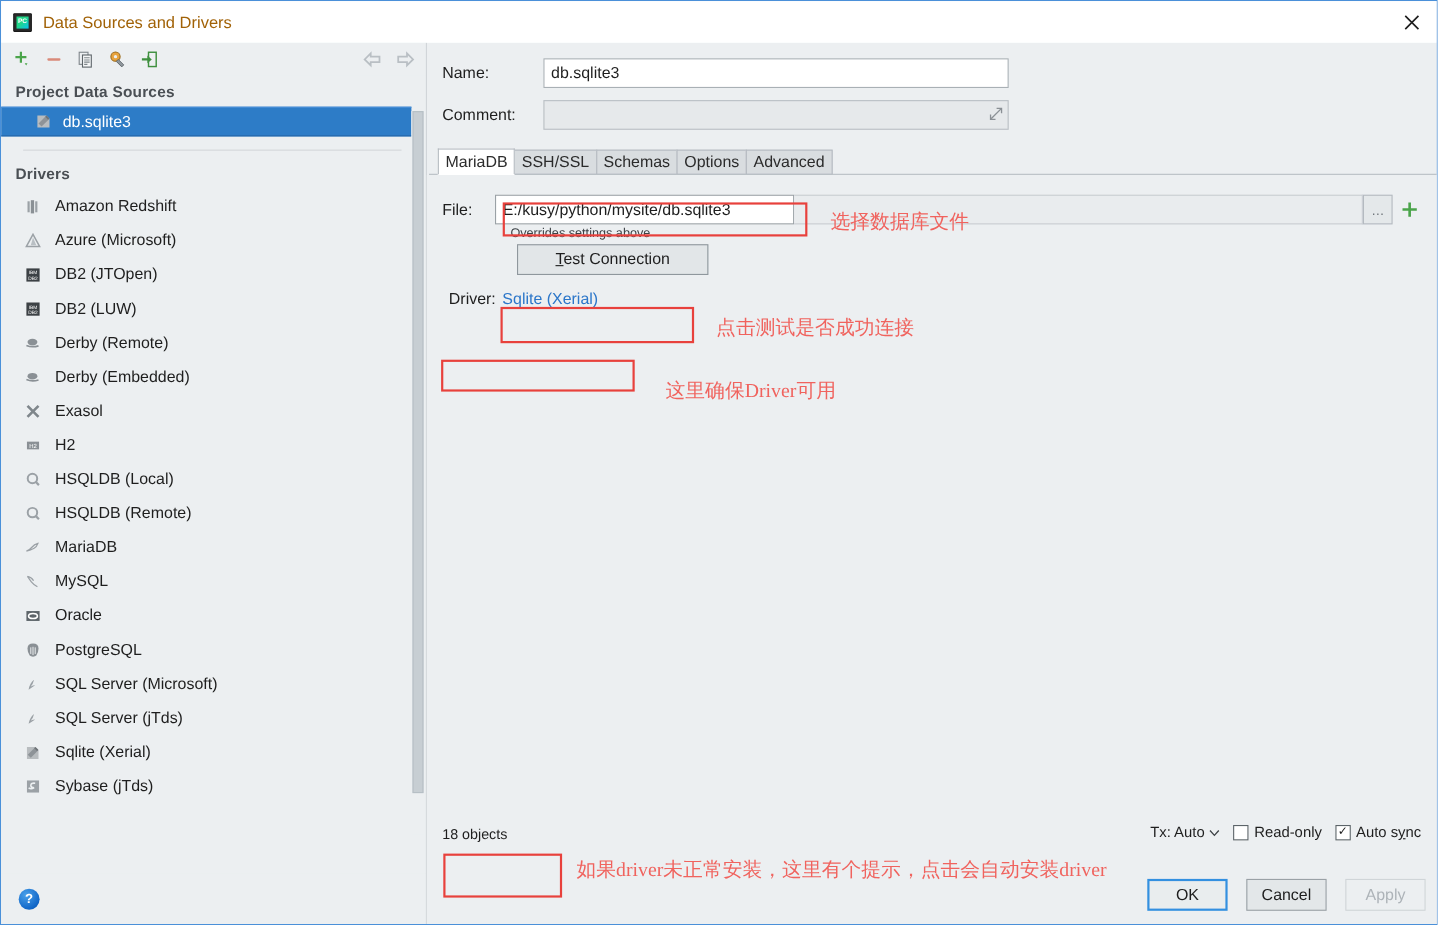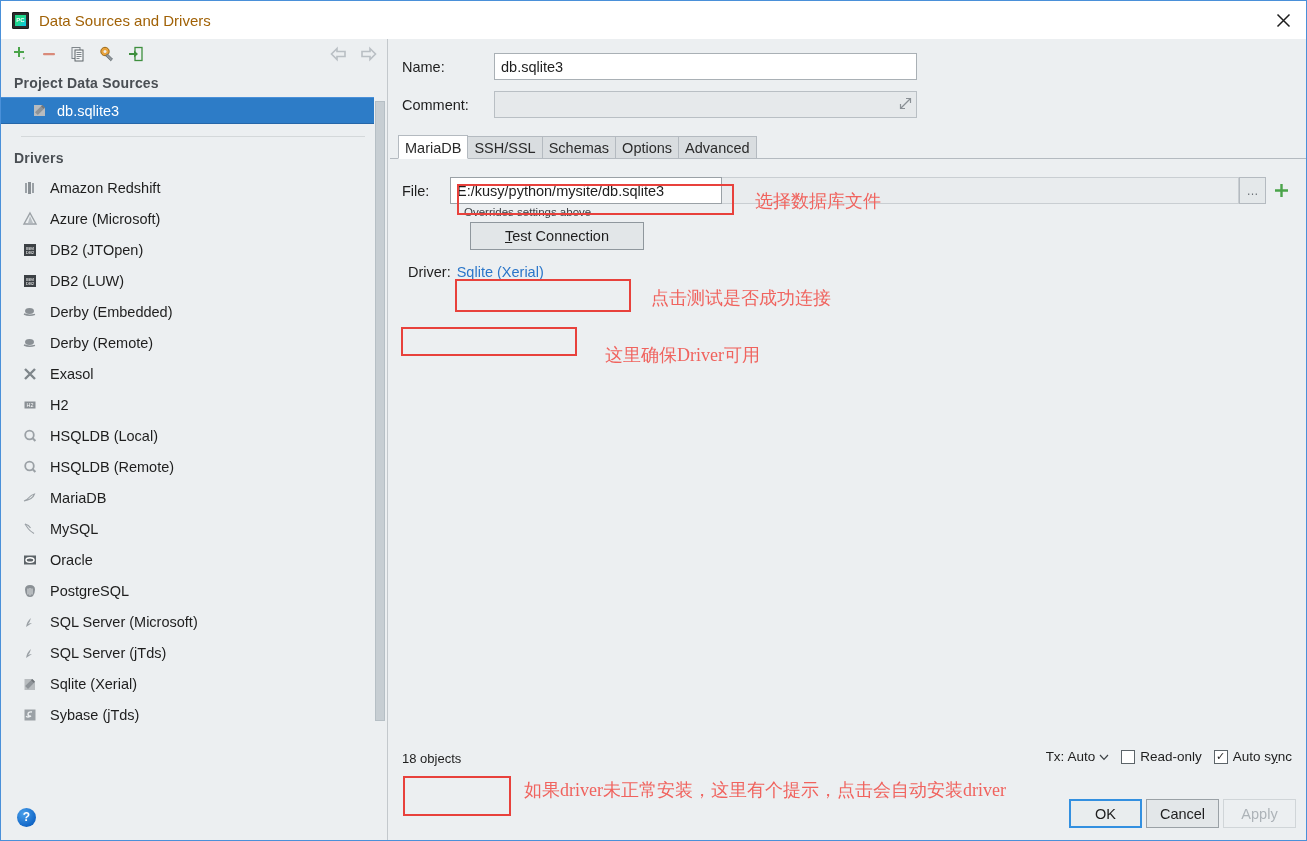--- a/index.html
+++ b/index.html
@@ -318,21 +318,21 @@
   #tx-select { display: flex; align-items: center; gap: 4px; cursor: pointer; }
   .cbx { display: flex; align-items: center; gap: 5px; cursor: pointer; }
   .cbx .box {
     width: 14px; height: 14px; box-sizing: border-box;
     border: 1px solid #5c6469; background: #ffffff;
     display: flex; align-items: center; justify-content: center;
     font-size: 11px; line-height: 1; color: #1e1e1e;
   }
   #dialog-buttons {
     position: absolute; right: 10px; bottom: 12px;
-    display: flex; align-items: center; gap: 4px;
+    display: flex; align-items: center; gap: 17px;
   }
   .dlg-btn {
     width: 73px; height: 29px; box-sizing: border-box;
     background: #e3e7e9; border: 1px solid #9aa1a6;
     display: flex; align-items: center; justify-content: center;
     font-size: 14.5px; cursor: pointer;
   }
   .dlg-btn.primary {
     border: 2px solid #3390e0;
     background: #e9edee;
@@ -465,30 +465,30 @@
           </span>
           <span>DB2 (LUW)</span>
         </div>
         <div class="drv-row">
           <span class="ico">
             <svg width="16" height="16" viewBox="0 0 16 16">
               <ellipse cx="7.5" cy="7" rx="4.5" ry="3" fill="#8a9095"></ellipse>
               <path d="M2 10 q5 2.2 11 0.4" stroke="#8a9095" stroke-width="1.5" fill="none"></path>
             </svg>
           </span>
-          <span>Derby (Embedded)</span>
+          <span>Derby (Remote)</span>
         </div>
         <div class="drv-row">
           <span class="ico">
             <svg width="16" height="16" viewBox="0 0 16 16">
               <ellipse cx="7.5" cy="7" rx="4.5" ry="3" fill="#8a9095"></ellipse>
               <path d="M2 10 q5 2.2 11 0.4" stroke="#8a9095" stroke-width="1.5" fill="none"></path>
             </svg>
           </span>
-          <span>Derby (Remote)</span>
+          <span>Derby (Embedded)</span>
         </div>
         <div class="drv-row">
           <span class="ico">
             <svg width="16" height="16" viewBox="0 0 16 16">
               <path d="M3 3 L13 13 M13 3 L3 13" stroke="#7f868b" stroke-width="2.4"></path>
             </svg>
           </span>
           <span>Exasol</span>
         </div>
         <div class="drv-row">

